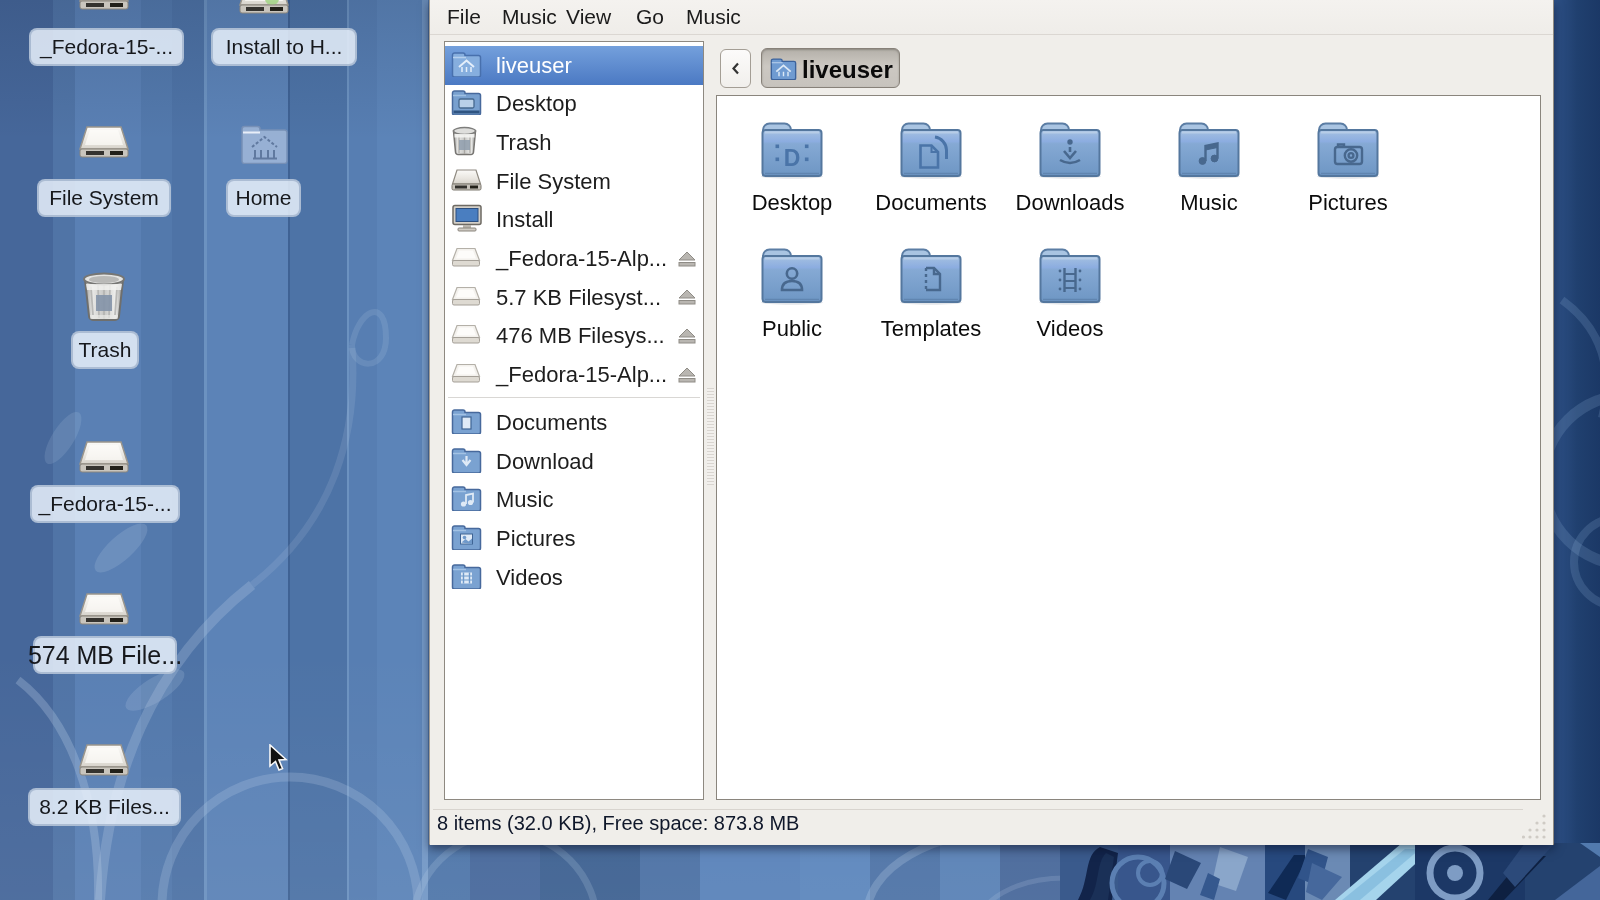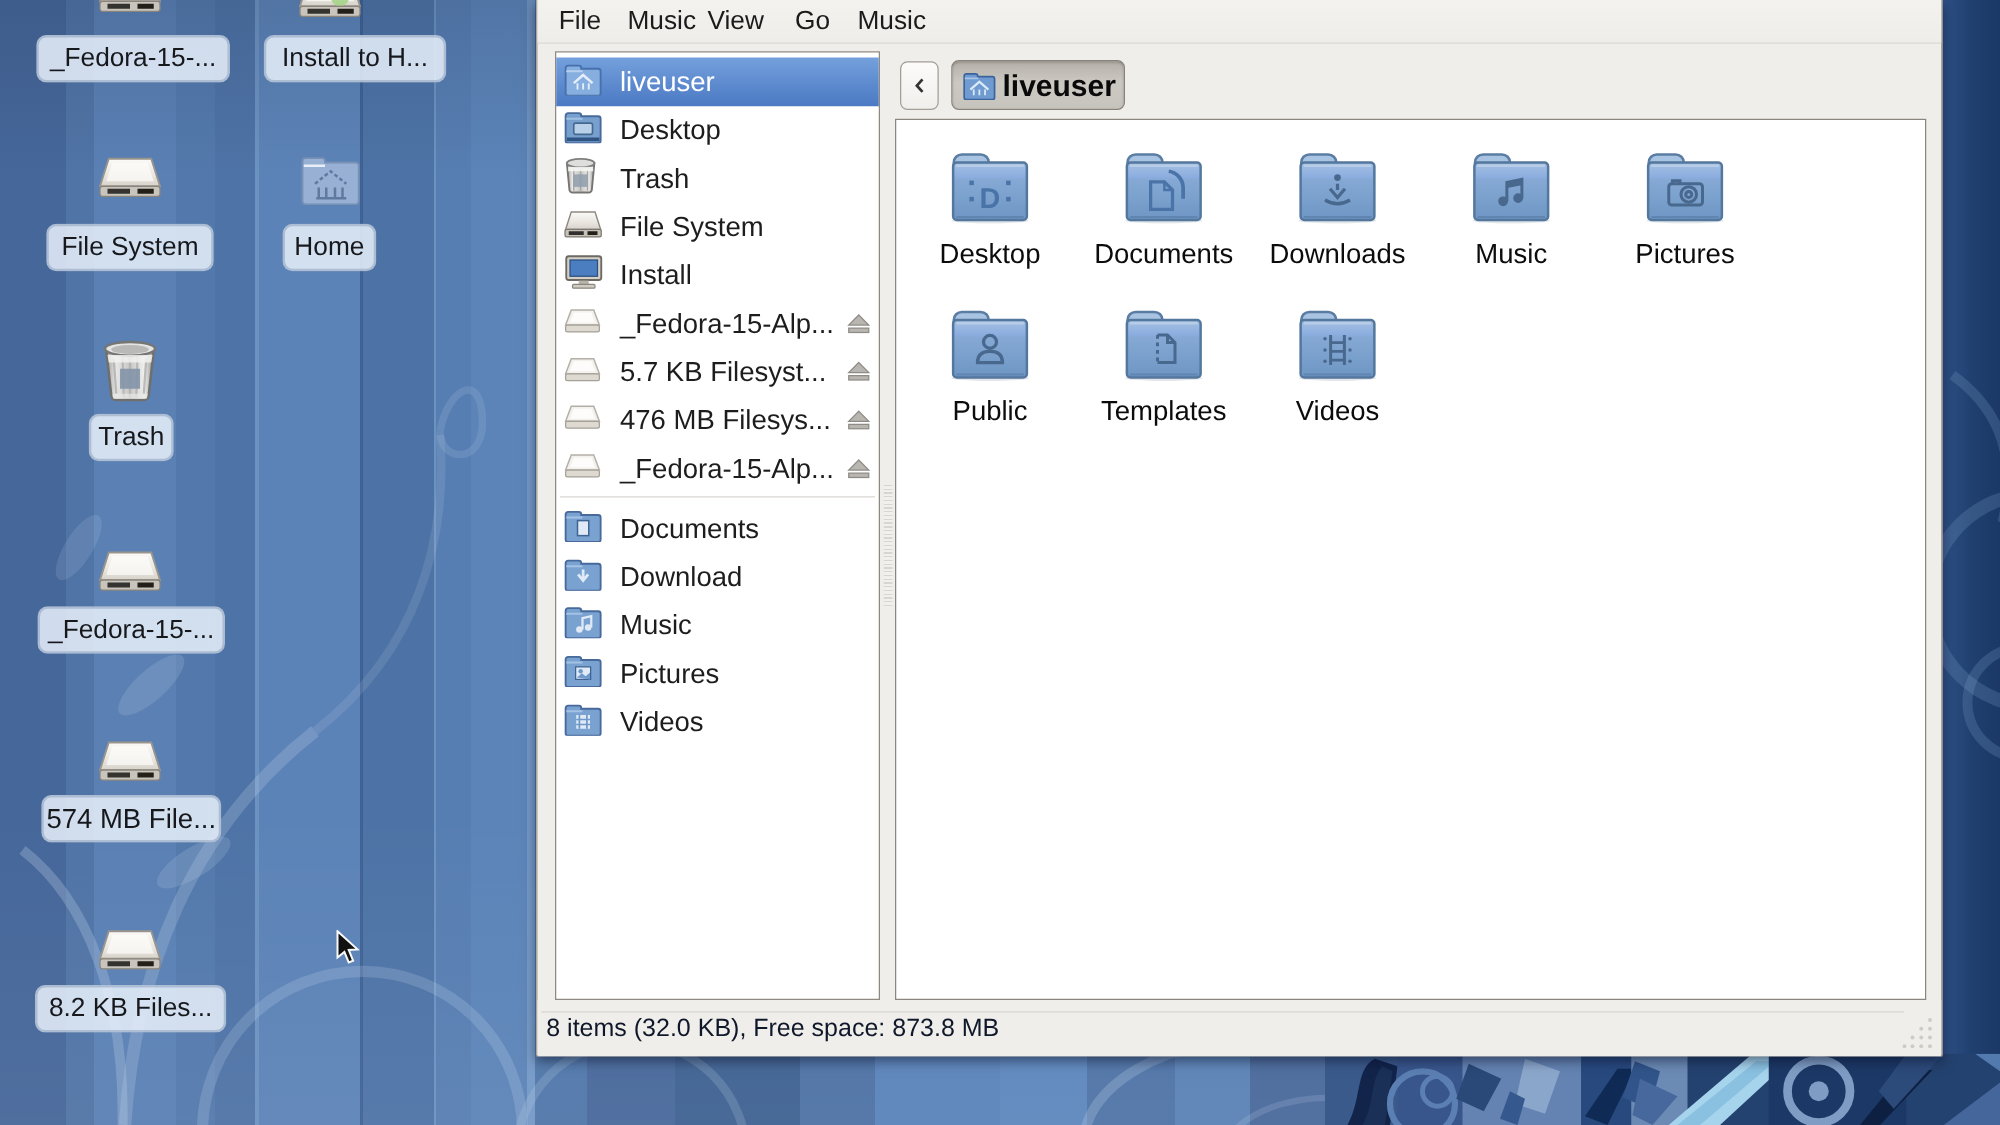--- a/index.html
+++ b/index.html
@@ -154,21 +154,21 @@
 </svg></div>
 <div class="lbl" style="left:30px;top:485px;width:150px;height:38px;font-size:21px;">_Fedora-15-...</div>
 <div class="abs" style="left:79px;top:592px;"><svg width="50" height="34" viewBox="0 0 50 34">
 <path d="M8 2 h34 l7 22 h-48 z" fill="url(#drv)" stroke="#9a958c" stroke-width="1.5"></path>
 <path d="M11 5 h28 l5 15 h-38 z" fill="#fdfcfa" opacity="0.7"></path>
 
 <rect x="1" y="24" width="48" height="8" rx="2" fill="#c9c5bd" stroke="#8a857c" stroke-width="1"></rect>
 <rect x="7" y="26" width="18" height="4" fill="#35332f"></rect>
 <rect x="31" y="26" width="13" height="4" fill="#222019"></rect>
 </svg></div>
-<div class="lbl" style="left:33px;top:636px;width:144px;height:38px;font-size:22px;">574 MB File...</div>
+<div class="lbl" style="left:33px;top:636px;width:144px;height:38px;font-size:25px;">574 MB File...</div>
 <div class="abs" style="left:79px;top:743px;"><svg width="50" height="34" viewBox="0 0 50 34">
 <path d="M8 2 h34 l7 22 h-48 z" fill="url(#drv)" stroke="#9a958c" stroke-width="1.5"></path>
 <path d="M11 5 h28 l5 15 h-38 z" fill="#fdfcfa" opacity="0.7"></path>
 
 <rect x="1" y="24" width="48" height="8" rx="2" fill="#c9c5bd" stroke="#8a857c" stroke-width="1"></rect>
 <rect x="7" y="26" width="18" height="4" fill="#35332f"></rect>
 <rect x="31" y="26" width="13" height="4" fill="#222019"></rect>
 </svg></div>
 <div class="lbl" style="left:28px;top:788px;width:153px;height:38px;font-size:21px;">8.2 KB Files...</div>
 <div class="abs" id="win" style="left:429px;top:0;width:1125px;height:845px;background:#f0eeea;border-left:1px solid #a29c93;border-right:1px solid #8f8a82;border-bottom:1px solid #6b6761;box-shadow:0 4px 9px rgba(5,10,30,0.5);box-sizing:border-box;">

